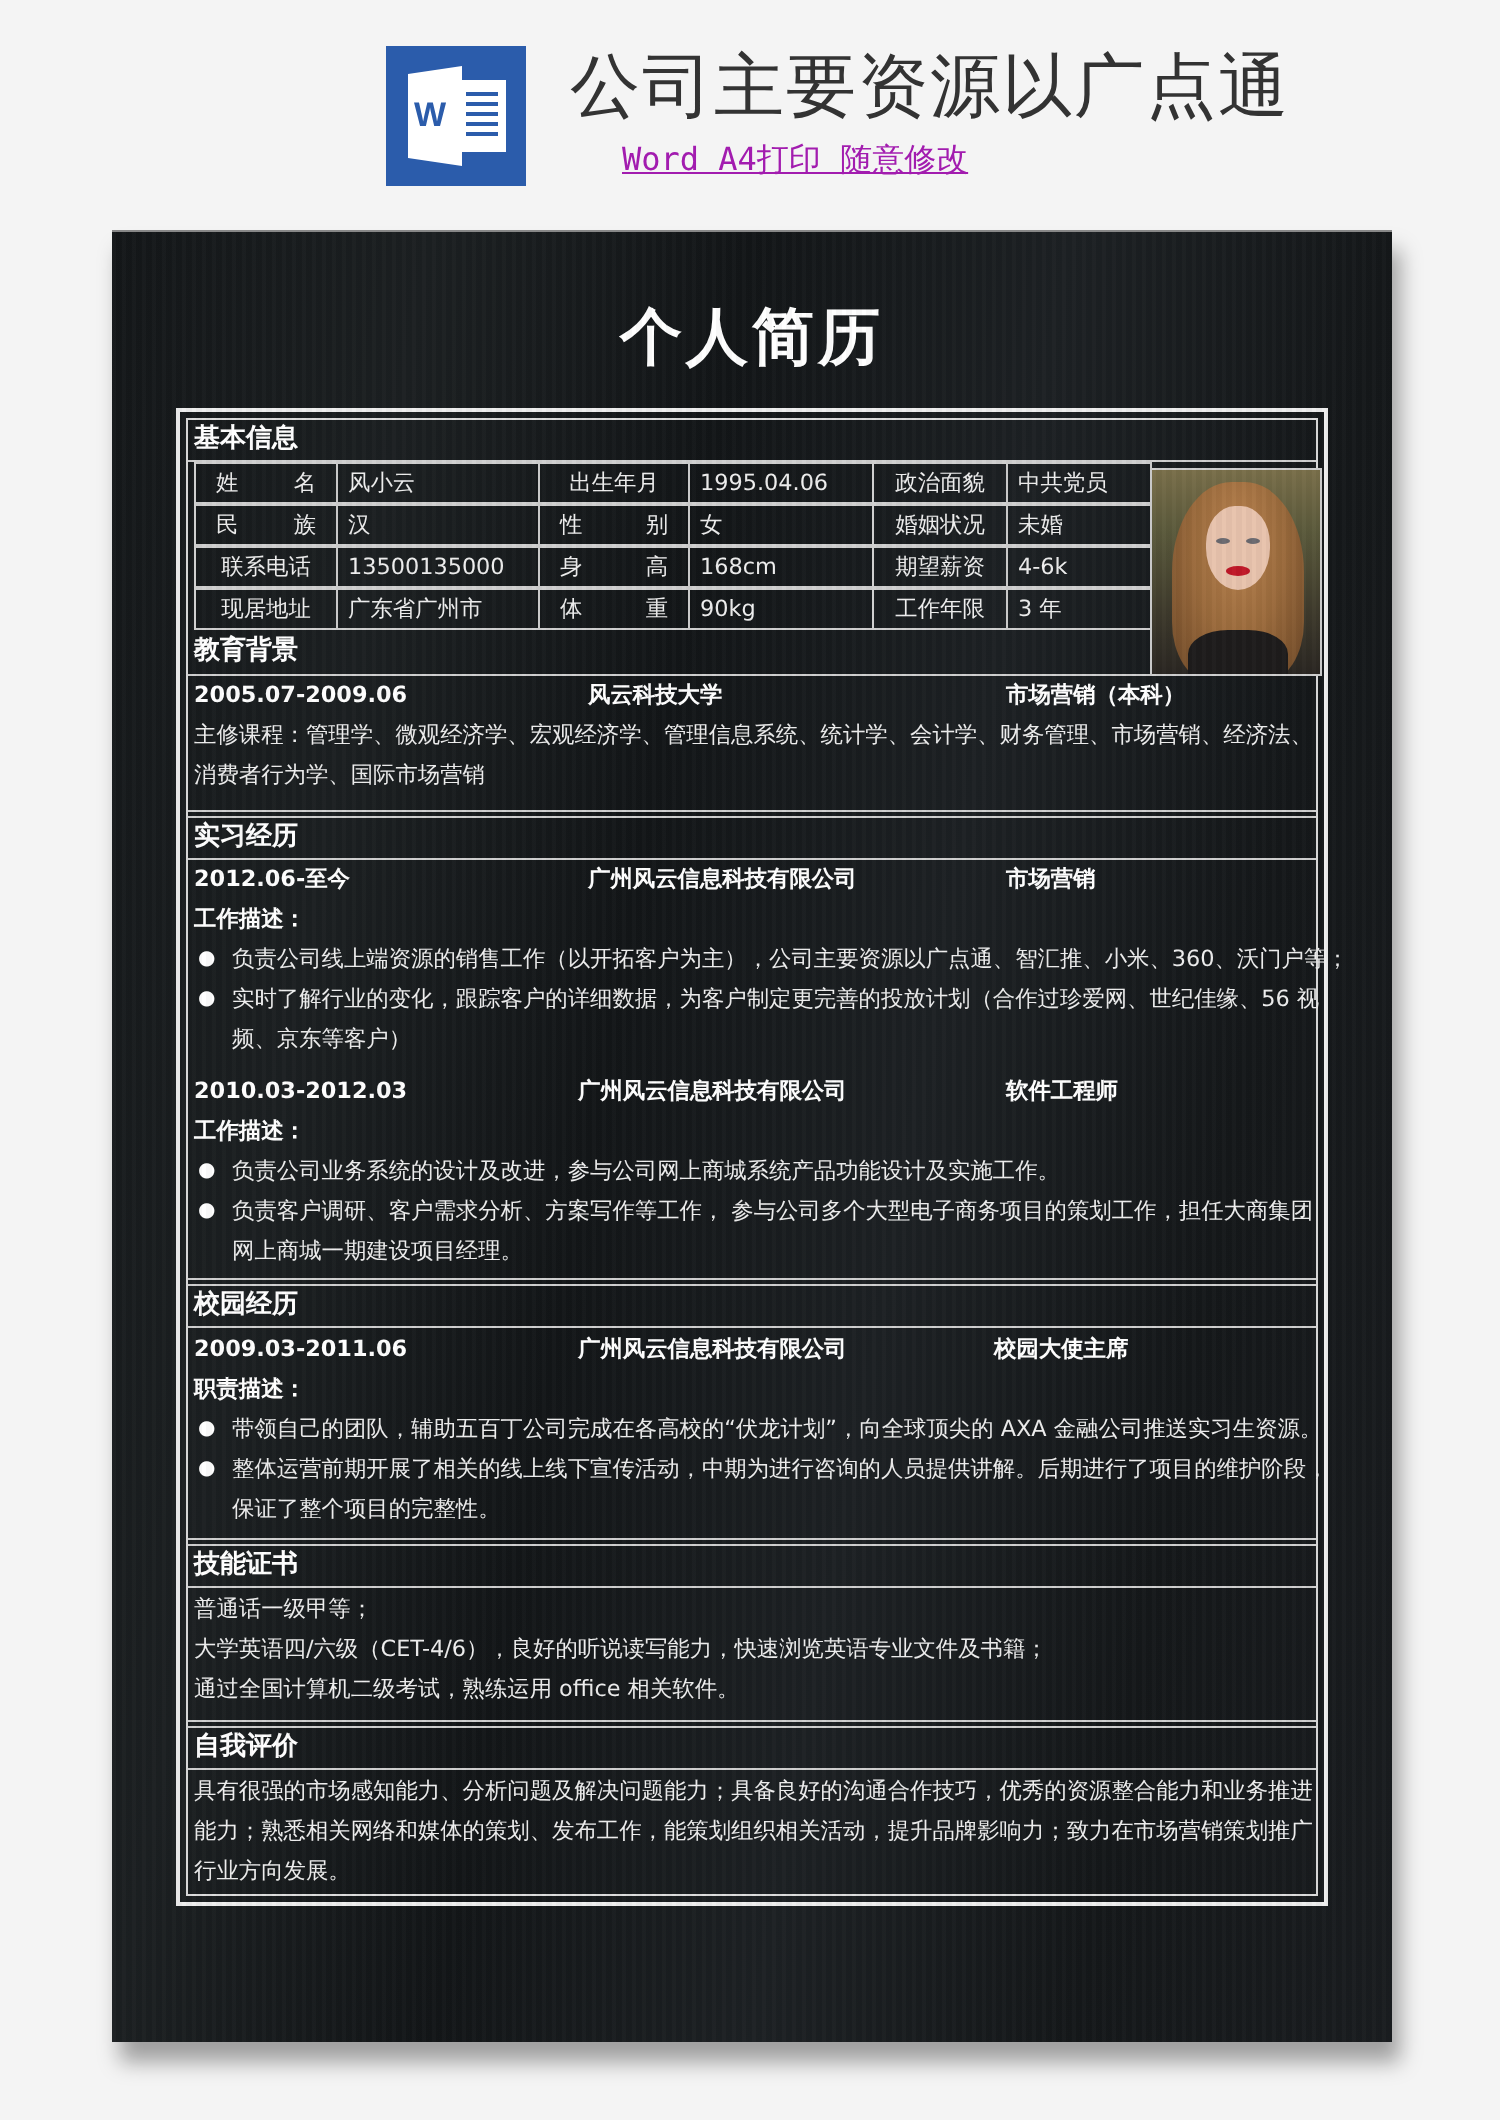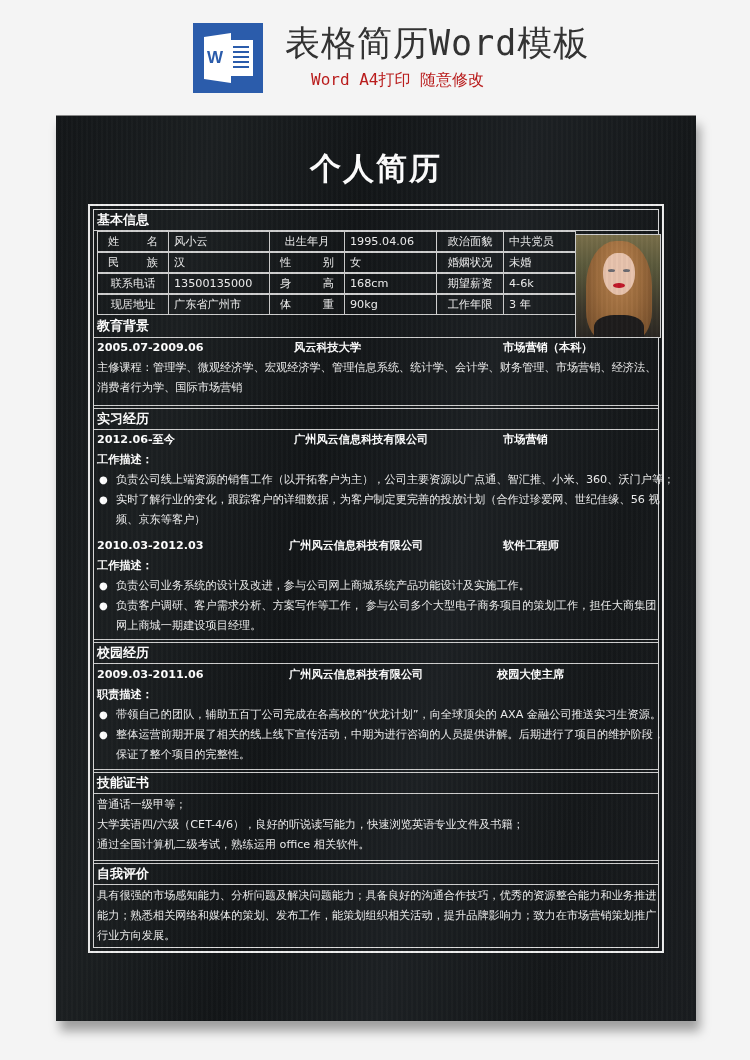--- a/index.html
+++ b/index.html
@@ -8,21 +8,21 @@
 
   
   .banner { position: absolute; left: 0; top: 0; width: 750px; height: 100px; }
   .word-icon { position: absolute; left: 193px; top: 23px; width: 70px; height: 70px; background: #2b5cab; }
   .word-icon .doc { position: absolute; left: 11px; top: 10px; width: 27px; height: 50px; background: #fff;
     clip-path: polygon(0 8%, 100% 0, 100% 100%, 0 92%); }
   .word-icon .doc span { position: absolute; left: 3px; top: 15px; font: bold 17px "Liberation Sans", sans-serif; color: #2b5cab; }
   .word-icon .sheet { position: absolute; left: 36px; top: 17px; width: 24px; height: 36px; background: #fff; }
   .word-icon .sheet i { position: absolute; left: 4px; width: 16px; height: 2px; background: #2b5cab; }
   .banner-title { position: absolute; left: 285px; top: 20px; font-size: 35px; color: #333; letter-spacing: 1px; white-space: nowrap; font-family: "DejaVu Sans Mono", "DejaVu Sans", sans-serif; }
-  .banner-sub { position: absolute; left: 311px; top: 70px; font-size: 16px; color: #b91c1c; white-space: nowrap; font-family: "DejaVu Sans Mono", monospace; }
+  .banner-sub { position: absolute; left: 311px; top: 70px; font-size: 16px; color: #a21caf; white-space: nowrap; font-family: "DejaVu Sans Mono", monospace; text-decoration: underline; }
 
   
   .page { position: absolute; left: 56px; top: 115px; width: 640px; height: 906px;
     background: linear-gradient(100deg, #141719 0%, #1c2022 20%, #131618 40%, #1d2124 60%, #15181a 80%, #1a1d20 100%);
     box-shadow: 4px 10px 10px rgba(0,0,0,0.35); border-top: 1px solid #888; }
   .page::after { content: ""; position: absolute; inset: 0;
     background: repeating-linear-gradient(90deg, rgba(255,255,255,0.015) 0 2px, rgba(0,0,0,0.03) 2px 5px); pointer-events: none; }
   .title { position: absolute; left: 0; top: 32px; width: 640px; text-align: center; color: #fff; font-size: 31px; font-weight: bold; letter-spacing: 2px; }
 
   
@@ -62,21 +62,21 @@
       <i style="top:6px"></i>
         <i style="top:11px"></i>
         <i style="top:16px"></i>
         <i style="top:21px"></i>
         <i style="top:26px"></i>
     </div>
     <div class="doc">
         <span>W</span>
       </div>
   </div>
-  <div class="banner-title">表格简历Word模板</div>
+  <div class="banner-title">公司主要资源以广点通</div>
   <div class="banner-sub">Word A4打印 随意修改</div>
 </div>
 
 <div class="page">
   <div class="title">个人简历</div>
 
   <div class="frame">
     <div class="frame-inner">
 
       <div class="sec-head" style="top:0">基本信息</div>

